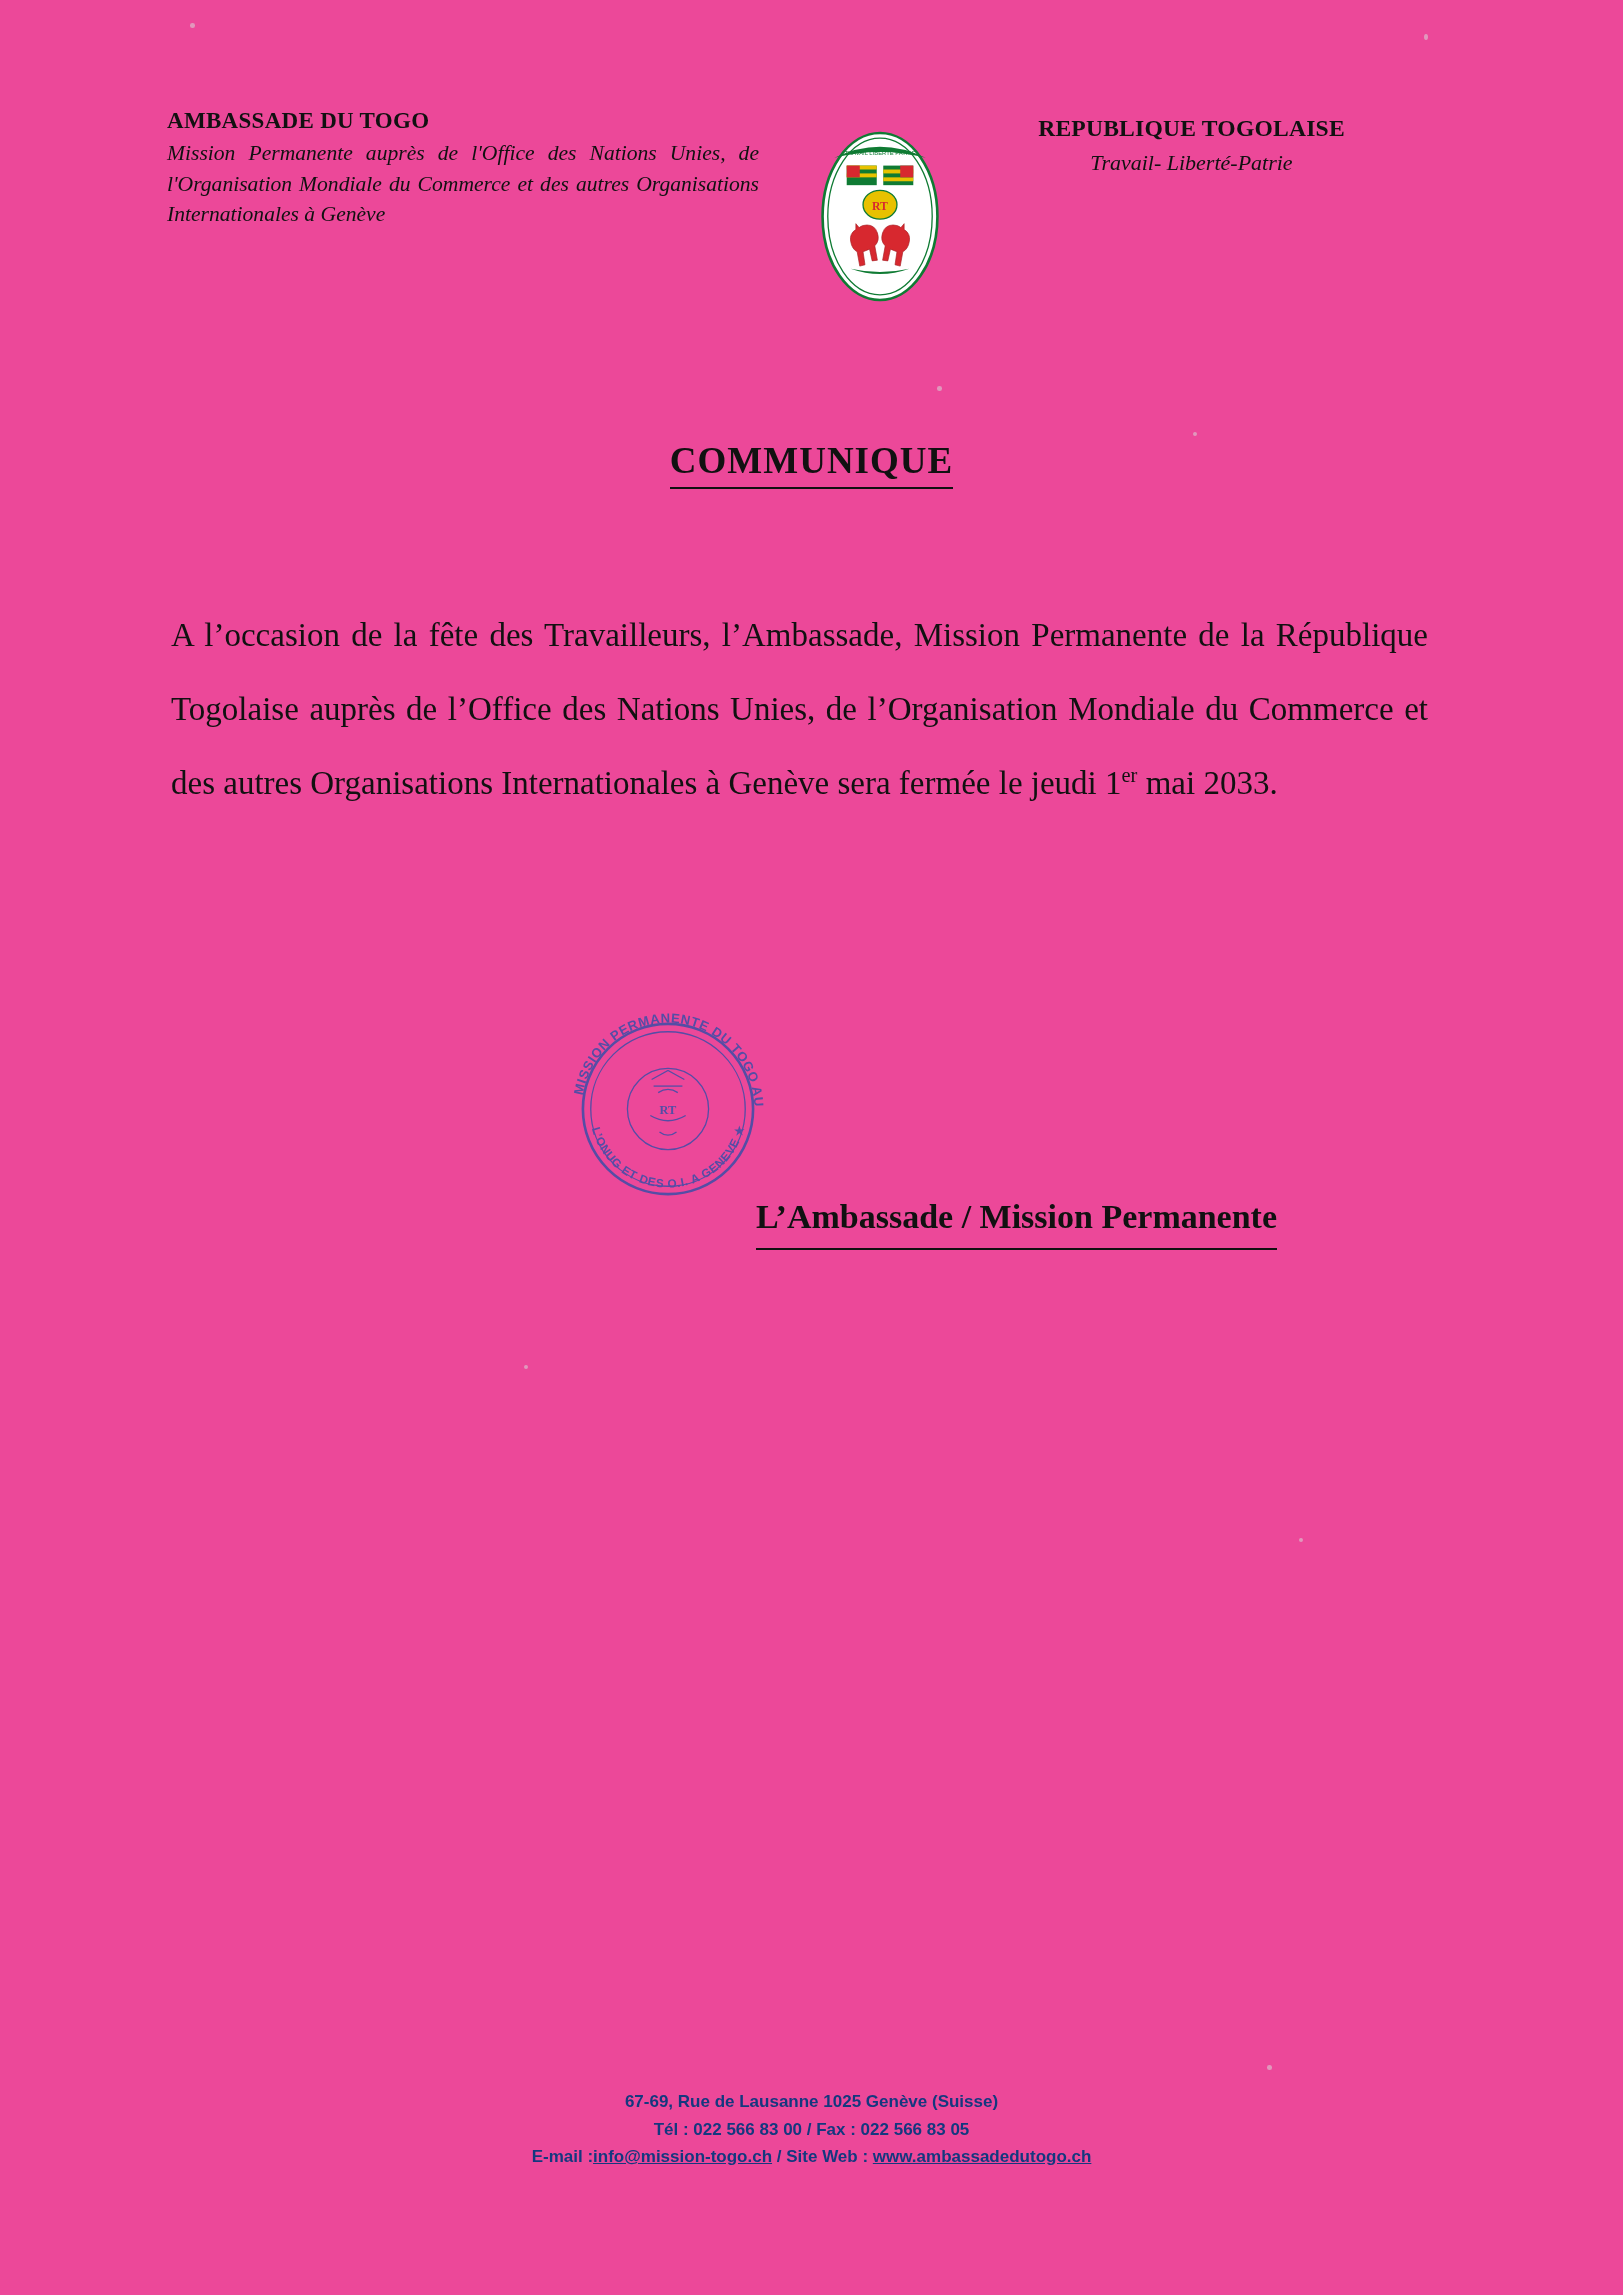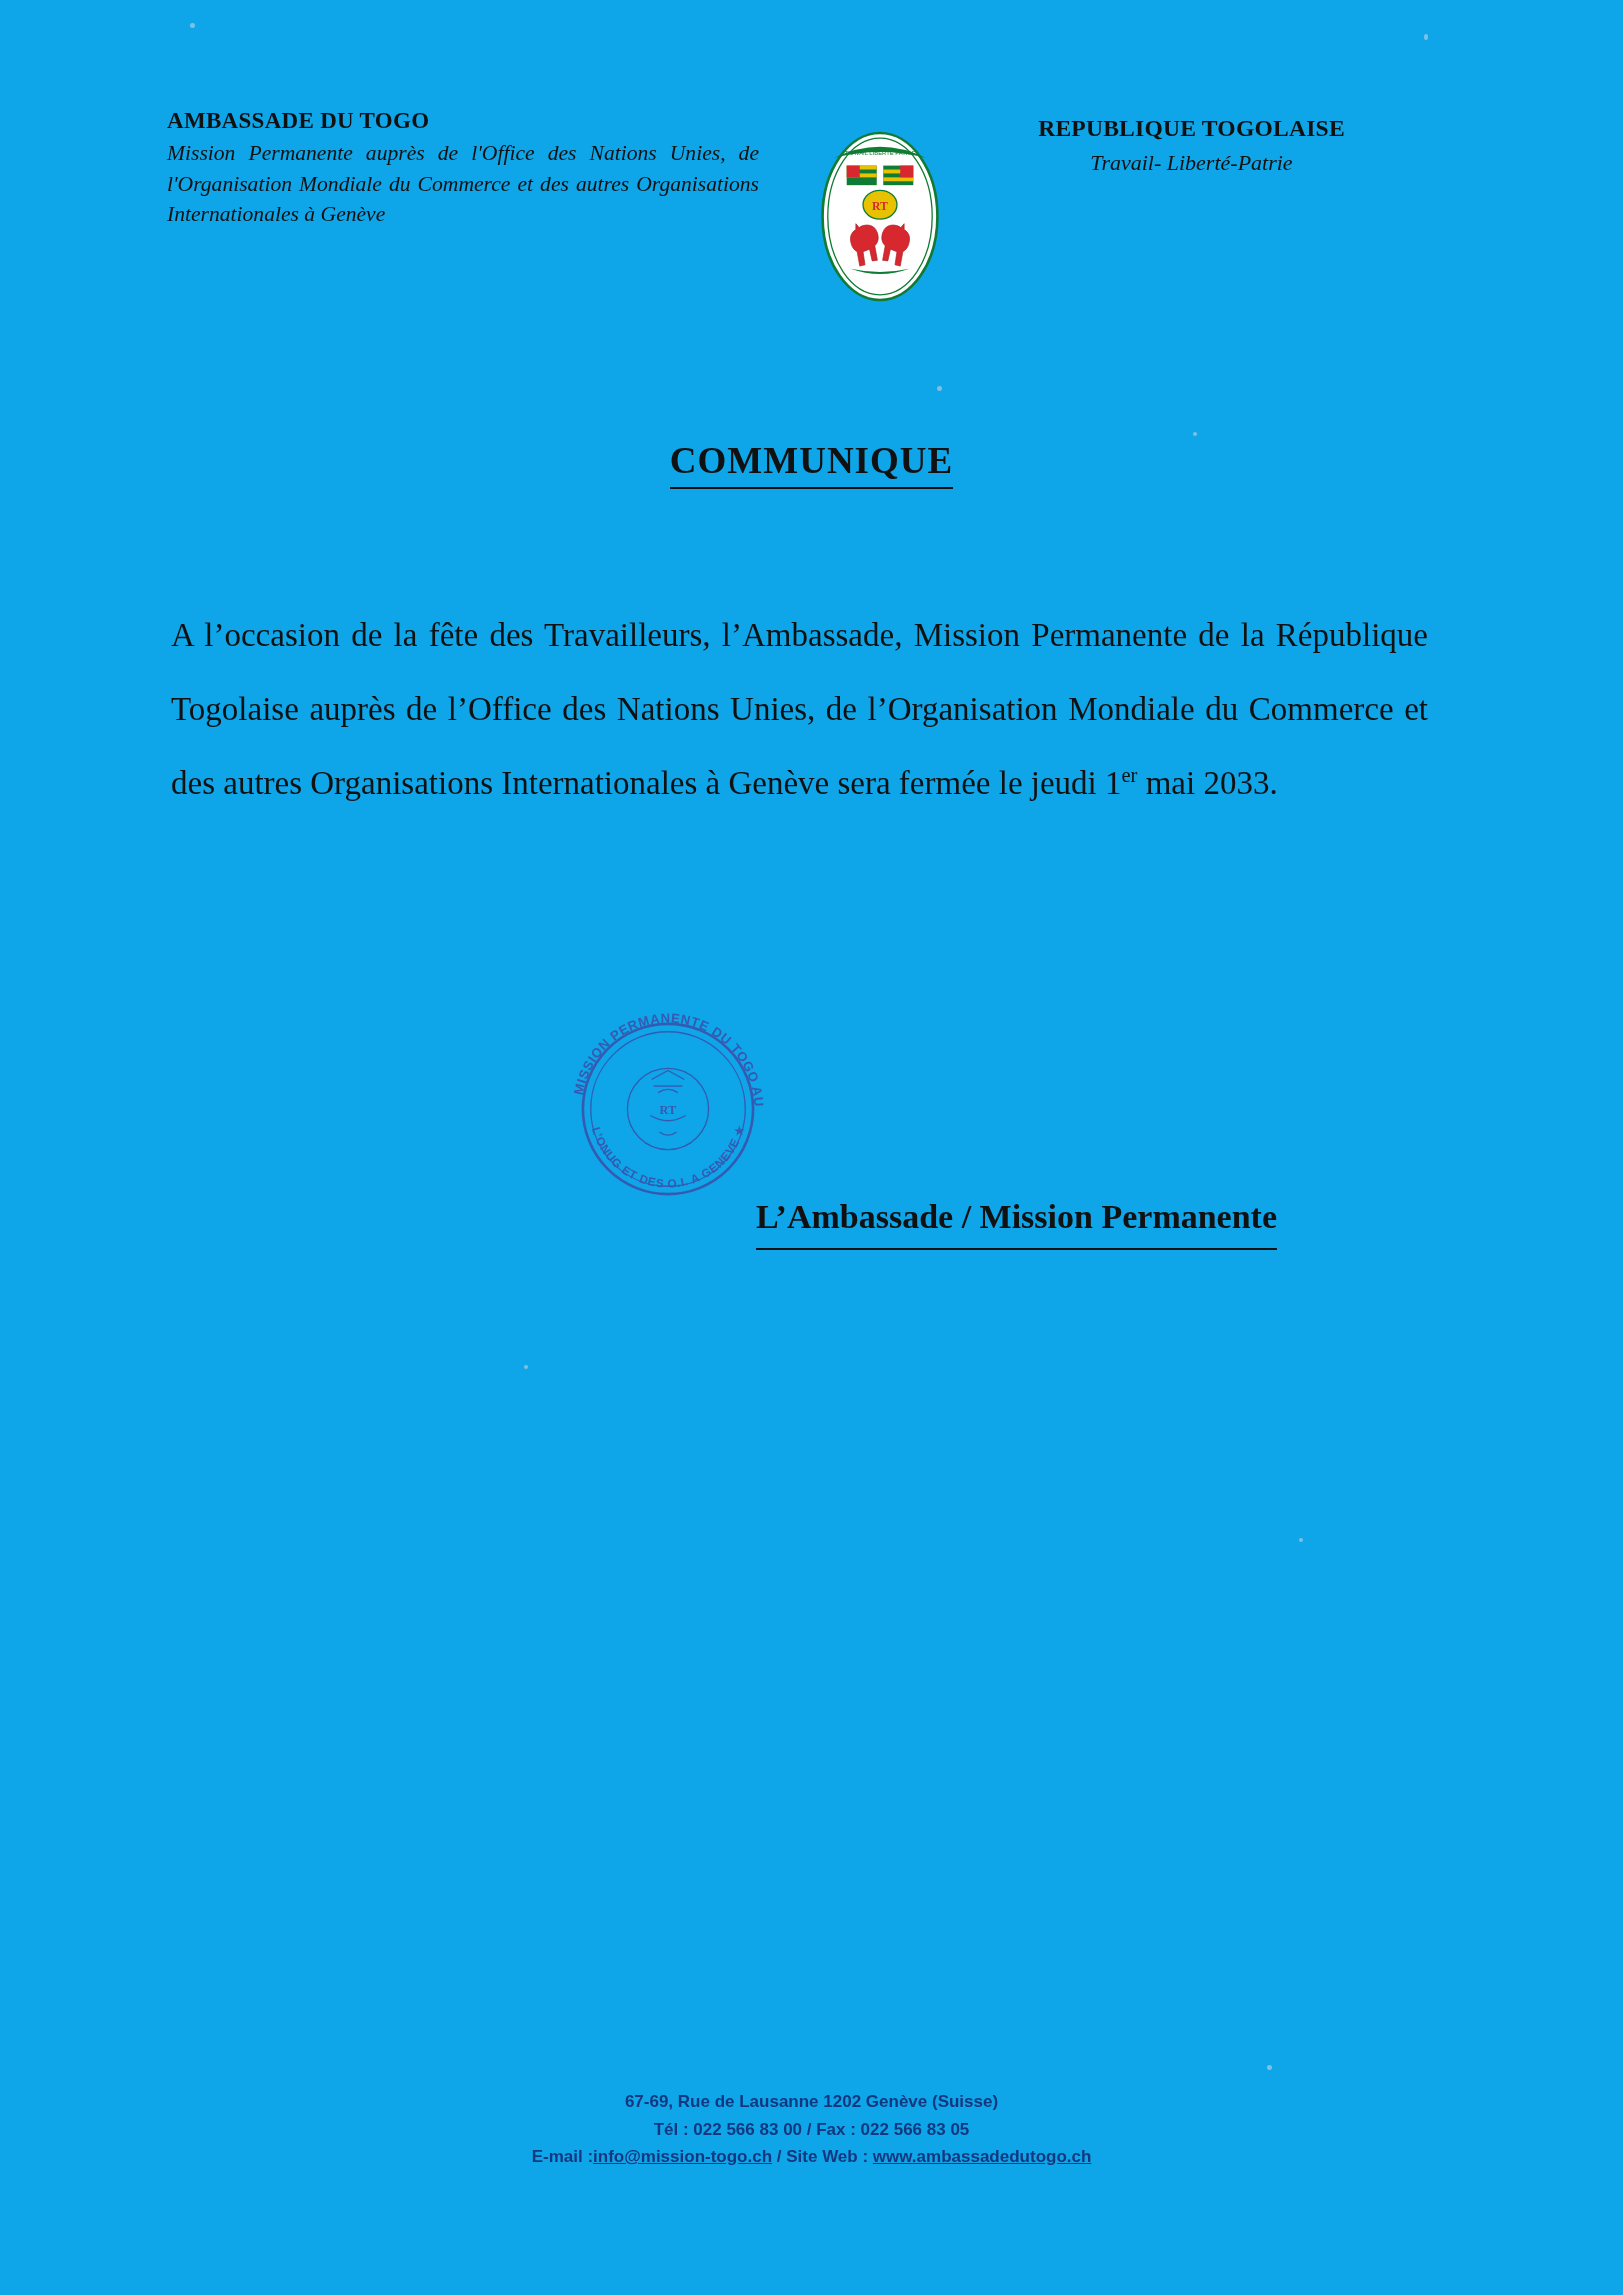--- a/index.html
+++ b/index.html
@@ -7,21 +7,21 @@
     padding: 0;
     background: #ffffff;
   }
   body {
     font-family: "Liberation Serif", serif;
   }
   .page {
     position: relative;
     width: 1623px;
     height: 2295px;
-    background: #0ea5e9;
+    background: #ec4899;
     overflow: hidden;
   }
   
   .speck {
     position: absolute;
     background: #d8d8d8;
     border-radius: 50%;
     opacity: 0.55;
   }
 
@@ -261,21 +261,21 @@
         <path d="M138 175 q27 16 54 0"></path>
       </g>
       <text x="165" y="172" font-family="Liberation Serif, serif" font-size="19" font-weight="bold" fill="#3b4ea8" text-anchor="middle">RT</text>
     </svg>
   </div>
 
 
   <div class="signature">L’Ambassade / Mission Permanente</div>
 
   <div class="footer">
-    <div class="line1">67-69, Rue de Lausanne 1202 Genève (Suisse)</div>
+    <div class="line1">67-69, Rue de Lausanne 1025 Genève (Suisse)</div>
     <div>Tél : 022 566 83 00 / Fax : 022 566 83 05</div>
     <div>
       <span>E-mail :</span><a href="#">info@mission-togo.ch</a><span> / Site Web : </span><a href="#">www.ambassadedutogo.ch</a>
     </div>
   </div>
 
 </div>
 
 
 </body></html>

